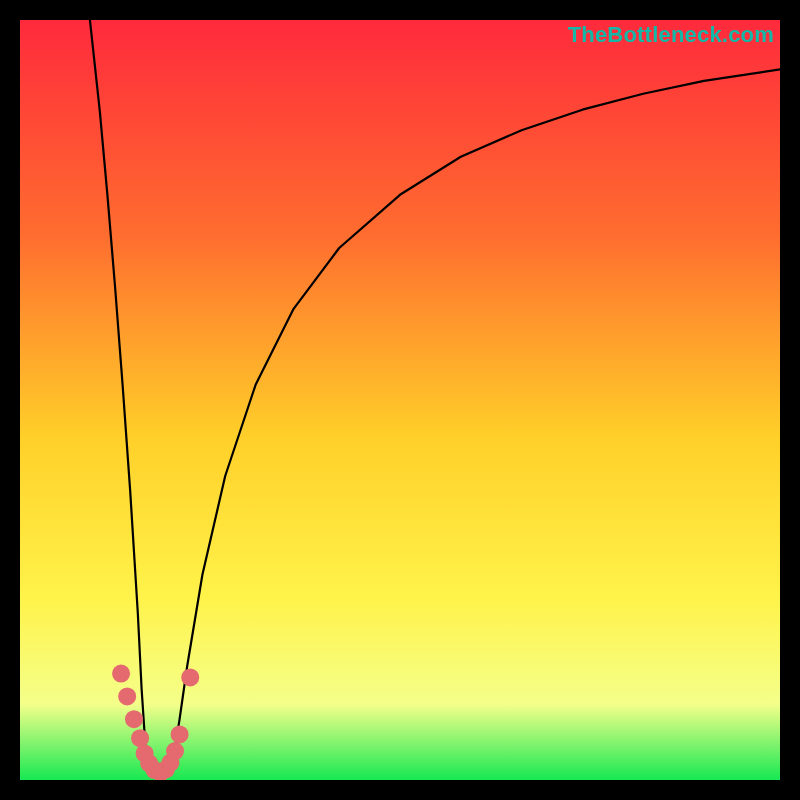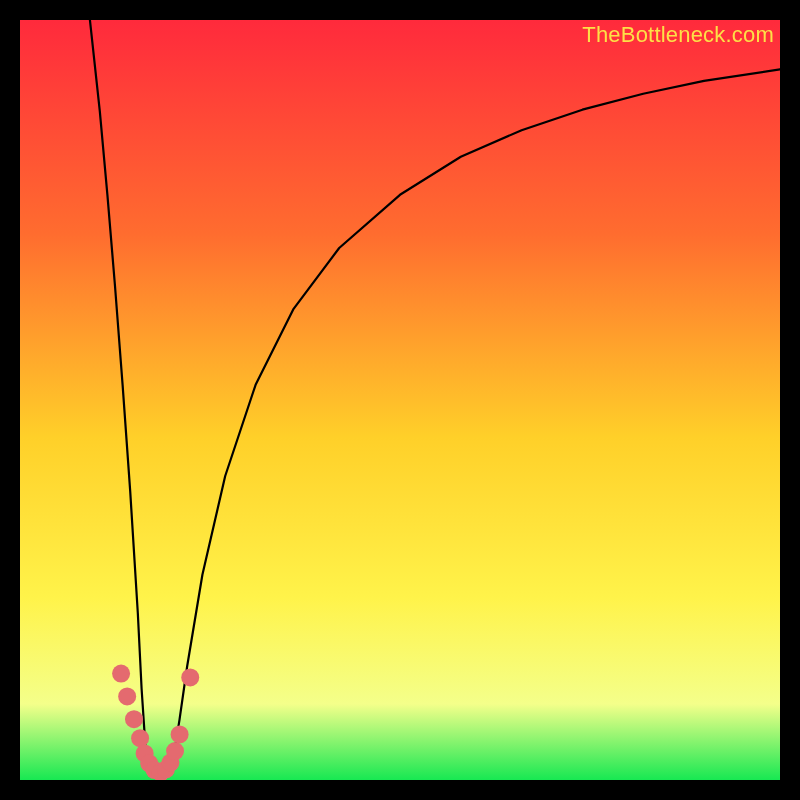--- a/index.html
+++ b/index.html
@@ -32,23 +32,23 @@
   svg.curve-layer {
     position: absolute;
     inset: 0;
     width: 100%;
     height: 100%;
   }
   .attribution {
     position: absolute;
     top: 2px;
     right: 6px;
-    color: #fde047;
+    color: #14b8a6;
     font-size: 22px;
-    font-weight: 400;
+    font-weight: 700;
     letter-spacing: 0.2px;
     user-select: none;
   }
 </style>
 </head>
 <body>
 
 <div class="frame">
 
   <div class="plot-area">

